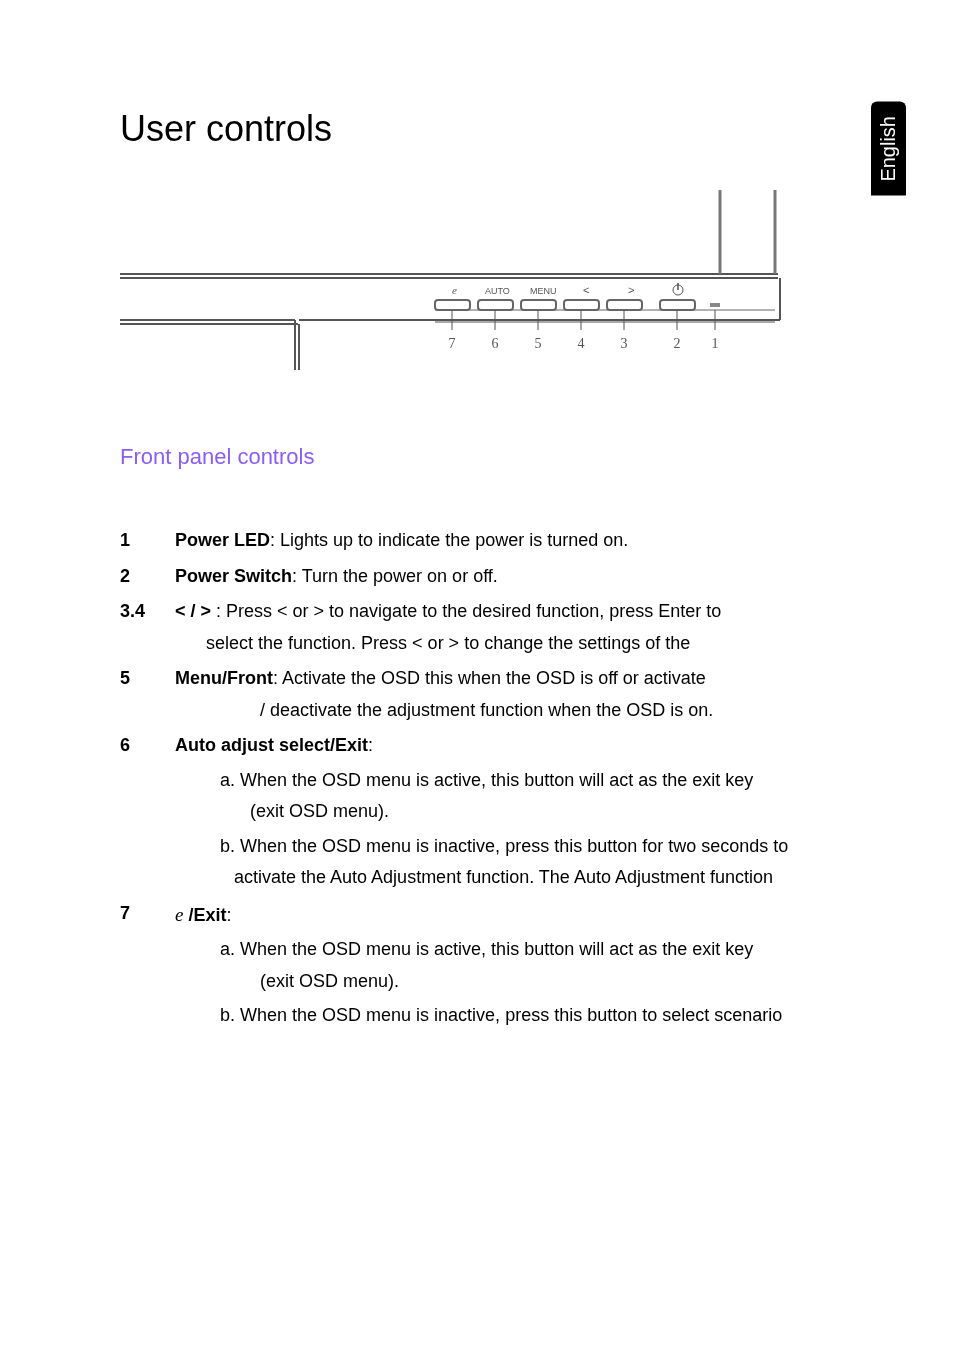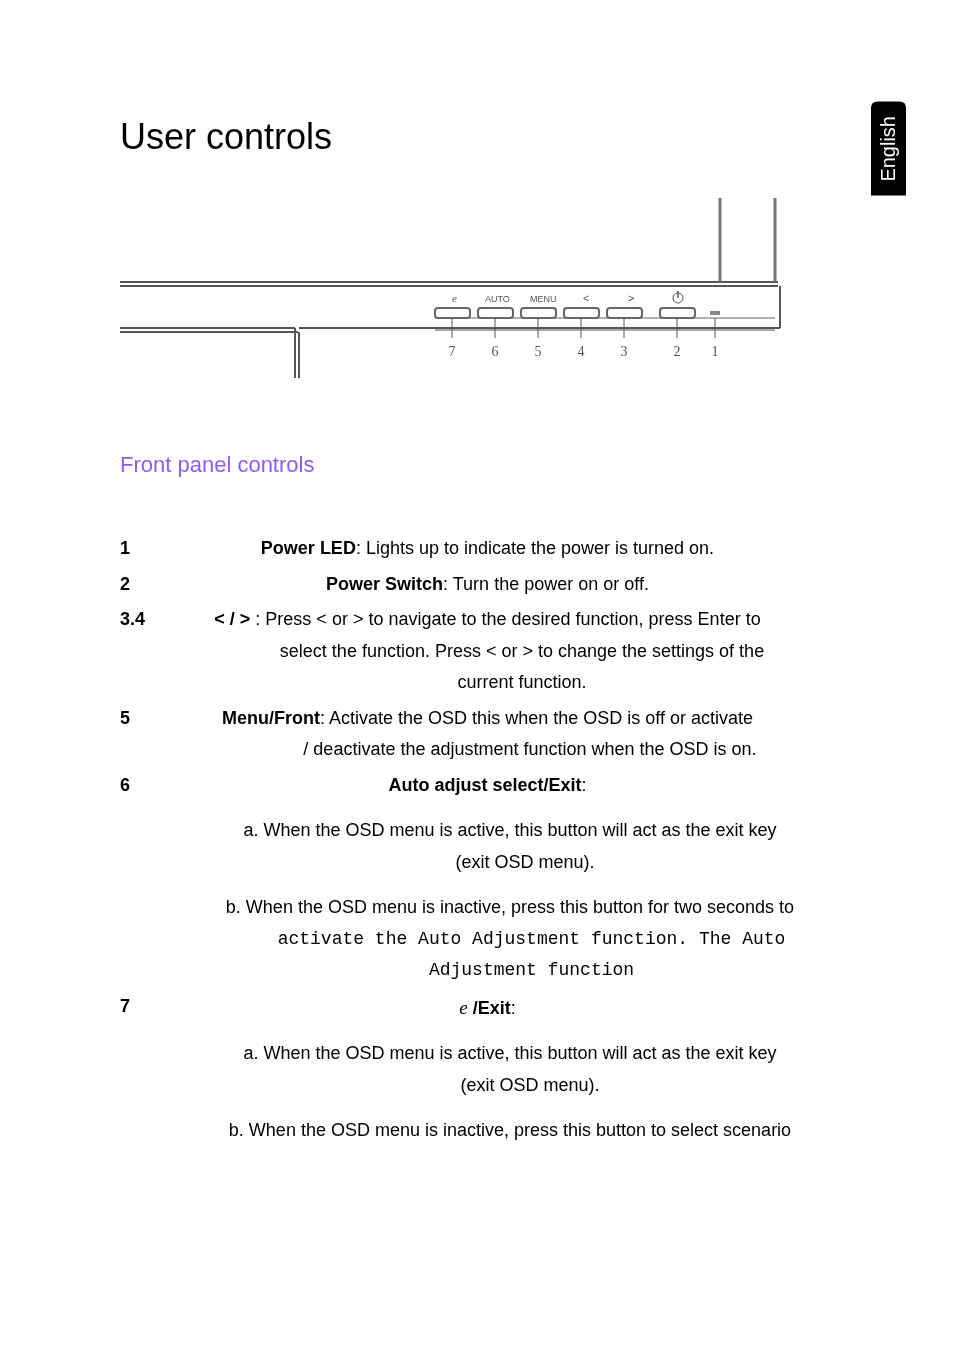--- a/index.html
+++ b/index.html
@@ -23,21 +23,21 @@
       color: #fff;
       writing-mode: vertical-rl;
       transform: rotate(180deg);
       padding: 14px 6px;
       font-size: 20px;
       border-radius: 0 0 6px 6px;
     }
     .content {
       position: absolute;
       left: 120px;
-      top: 116px;
+      top: 108px;
       width: 680px;
     }
     h1.page-title {
       font-size: 36px;
       font-weight: 400;
       margin-bottom: 40px;
       font-family: "Segoe UI", Arial, sans-serif;
     }
     .diagram {
       margin-bottom: 70px;
@@ -56,38 +56,36 @@
       display: flex;
       margin-bottom: 4px;
     }
     .control-num {
       width: 55px;
       flex-shrink: 0;
       font-weight: 700;
     }
     .control-body {
       flex: 1;
-      text-align: center;
     }
     .term {
       font-weight: 700;
     }
     .cont-line {
-      margin-left: 69px;
+      margin-left: 31px;
     }
     .sub-item {
       margin-left: 45px;
-      margin-top: 14px;
+      margin-top: 3px;
     }
     .sub-cont {
       margin-left: 63px;
     }
     .sub-cont2 {
-      margin-left: 88px;
-      font-family: Liberation Mono, monospace;
+      margin-left: 59px;
     }
     .e-icon {
       font-style: italic;
       font-family: "Times New Roman", serif;
       font-size: 19px;
     }
   </style>
 </head>
 <body>
 
@@ -173,21 +171,20 @@
       <div class="control-body">
         <span class="term">Power Switch</span><span>: Turn the power on or off.</span>
       </div>
     </div>
 
     <div class="control-item">
       <div class="control-num">3.4</div>
       <div class="control-body">
         <span class="term">&lt; / &gt;</span><span> : Press &lt; or &gt; to navigate to the desired function, press Enter to</span>
         <div class="cont-line">select the function. Press &lt; or &gt; to change the settings of the</div>
-        <div class="cont-line">current function.</div>
       </div>
     </div>
 
     <div class="control-item">
       <div class="control-num">5</div>
       <div class="control-body">
         <span class="term">Menu/Front</span><span>: Activate the OSD this when the OSD is off or activate</span>
         <div class="cont-line" style="margin-left:85px">/ deactivate the adjustment function when the OSD is on.</div>
       </div>
     </div>

